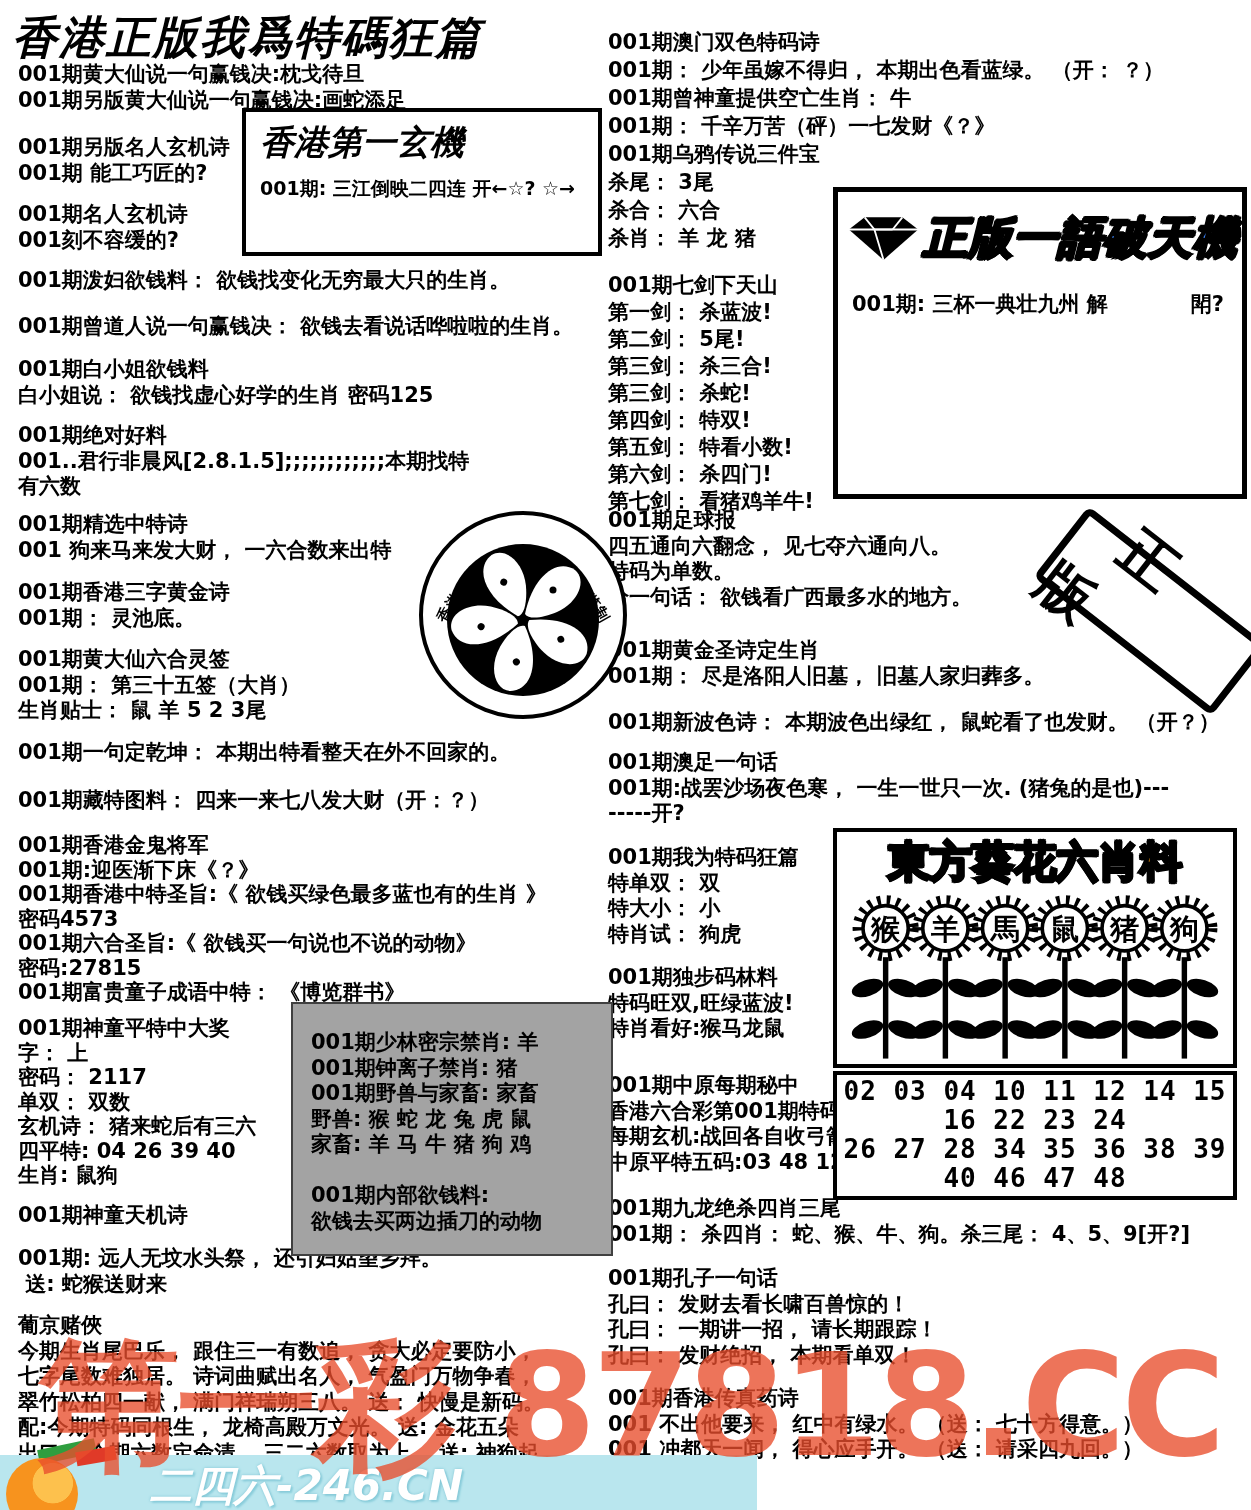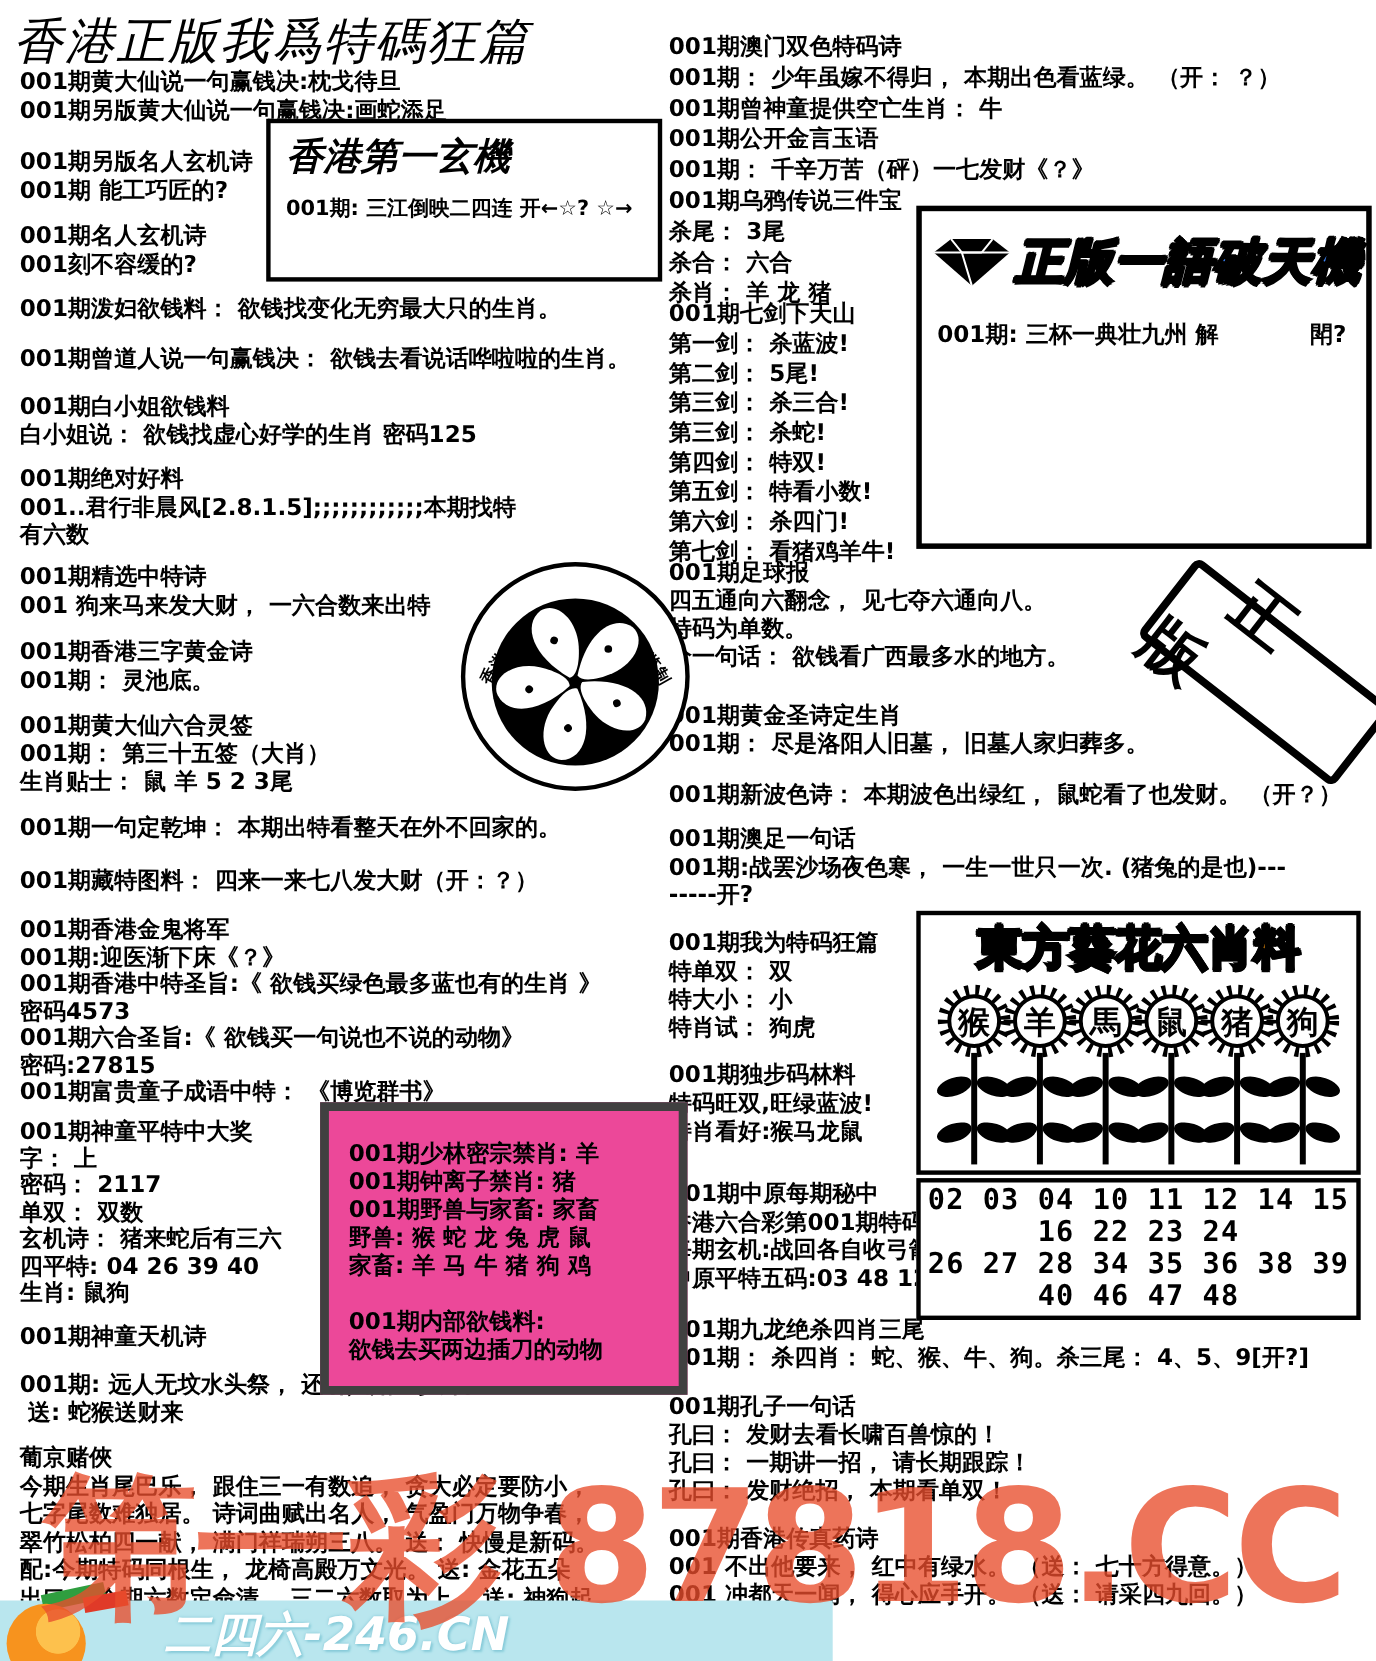--- a/index.html
+++ b/index.html
@@ -11,21 +11,21 @@
   }
   .abs{position:absolute;}
   .blk{position:absolute;left:18px;width:590px;font-size:21px;line-height:25.5px;}
   .blk .line{white-space:pre;}
   .col-r{left:608px;width:643px;}
   .lh28 .line{line-height:28px;}
   .lh27 .line{line-height:27px;}
   .lh245 .line{line-height:24.5px;}
   .main-title{
     position:absolute;left:12px;top:8px;margin:0;
-    font-size:45px;font-weight:400;font-style:italic;letter-spacing:2px;white-space:nowrap;
+    font-size:45px;font-weight:700;font-style:italic;letter-spacing:2px;white-space:nowrap;
   }
   
   .hk-box{left:242px;top:108px;width:352px;height:140px;border:4px solid #000;background:#fff;}
   .hk-title{font-size:34px;font-weight:900;font-style:italic;padding:8px 0 4px 14px;white-space:nowrap;}
   .hk-line{font-size:19px;padding:6px 0 0 14px;white-space:nowrap;}
   
   .diamond-box{left:833px;top:187px;width:404px;height:302px;border:5px solid #000;background:#fff;}
   .diamond-head{display:flex;align-items:center;padding:8px 4px 0 6px;}
   .outline-title{
     font-size:44px;font-weight:900;font-style:italic;white-space:nowrap;
@@ -38,21 +38,21 @@
   .seal{left:416px;top:508px;}
   
   .stamp{
     left:1037px;top:566px;width:212px;height:76px;
     border:7px solid #000;border-radius:8px;background:#fff;
     transform:rotate(38deg);
     display:flex;align-items:center;justify-content:center;
     font-size:56px;font-weight:900;letter-spacing:46px;text-indent:46px;
   }
   
-  .inner-box{left:291px;top:1002px;width:300px;height:224px;border:8px solid #404040;background:#ec4899;
+  .inner-box{left:291px;top:1002px;width:300px;height:224px;border:2px solid #404040;background:#a3a3a3;
     font-size:21px;padding:26px 0 0 18px;}
   .inner-box .line{line-height:25.5px;white-space:pre;}
   
   .sun-box{left:833px;top:828px;width:404px;background:#fff;}
   .sun-main{border:4px solid #000;}
   .sun-title{
     text-align:center;font-size:42px;font-weight:900;white-space:nowrap;
     color:#a16207;-webkit-text-stroke:3px #000;
     text-shadow:2px 0 #000,-2px 0 #000,0 2px #000,0 -2px #000;
     padding-top:2px;letter-spacing:0px;
@@ -167,21 +167,20 @@
       <div class="line">翠竹松柏四一献， 满门祥瑞朔三八。 送： 快慢是新码。</div>
       <div class="line">配:今期特码同根生， 龙椅高殿万文光。 送: 金花五朵</div>
       <div class="line">出口。 今期六数定命清， 三二六数取为上。 送: 神狗起</div>
       <div class="line">舞</div>
     </div>
 
   <div class="blk col-r lh28" style="top:28px">
       <div class="line">001期澳门双色特码诗</div>
       <div class="line">001期： 少年虽嫁不得归， 本期出色看蓝绿。 （开： ？）</div>
       <div class="line">001期曾神童提供空亡生肖： 牛</div>
-      <div class="line">001期公开金言玉语</div>
       <div class="line">001期： 千辛万苦（砰）一七发财《？》</div>
       <div class="line">001期乌鸦传说三件宝</div>
       <div class="line">杀尾： 3尾</div>
       <div class="line">杀合： 六合</div>
       <div class="line">杀肖： 羊 龙 猪</div>
     </div>
   <div class="blk col-r lh27" style="top:272px;width:225px">
       <div class="line">001期七剑下天山</div>
       <div class="line">第一剑： 杀蓝波!</div>
       <div class="line">第二剑： 5尾!</div>

